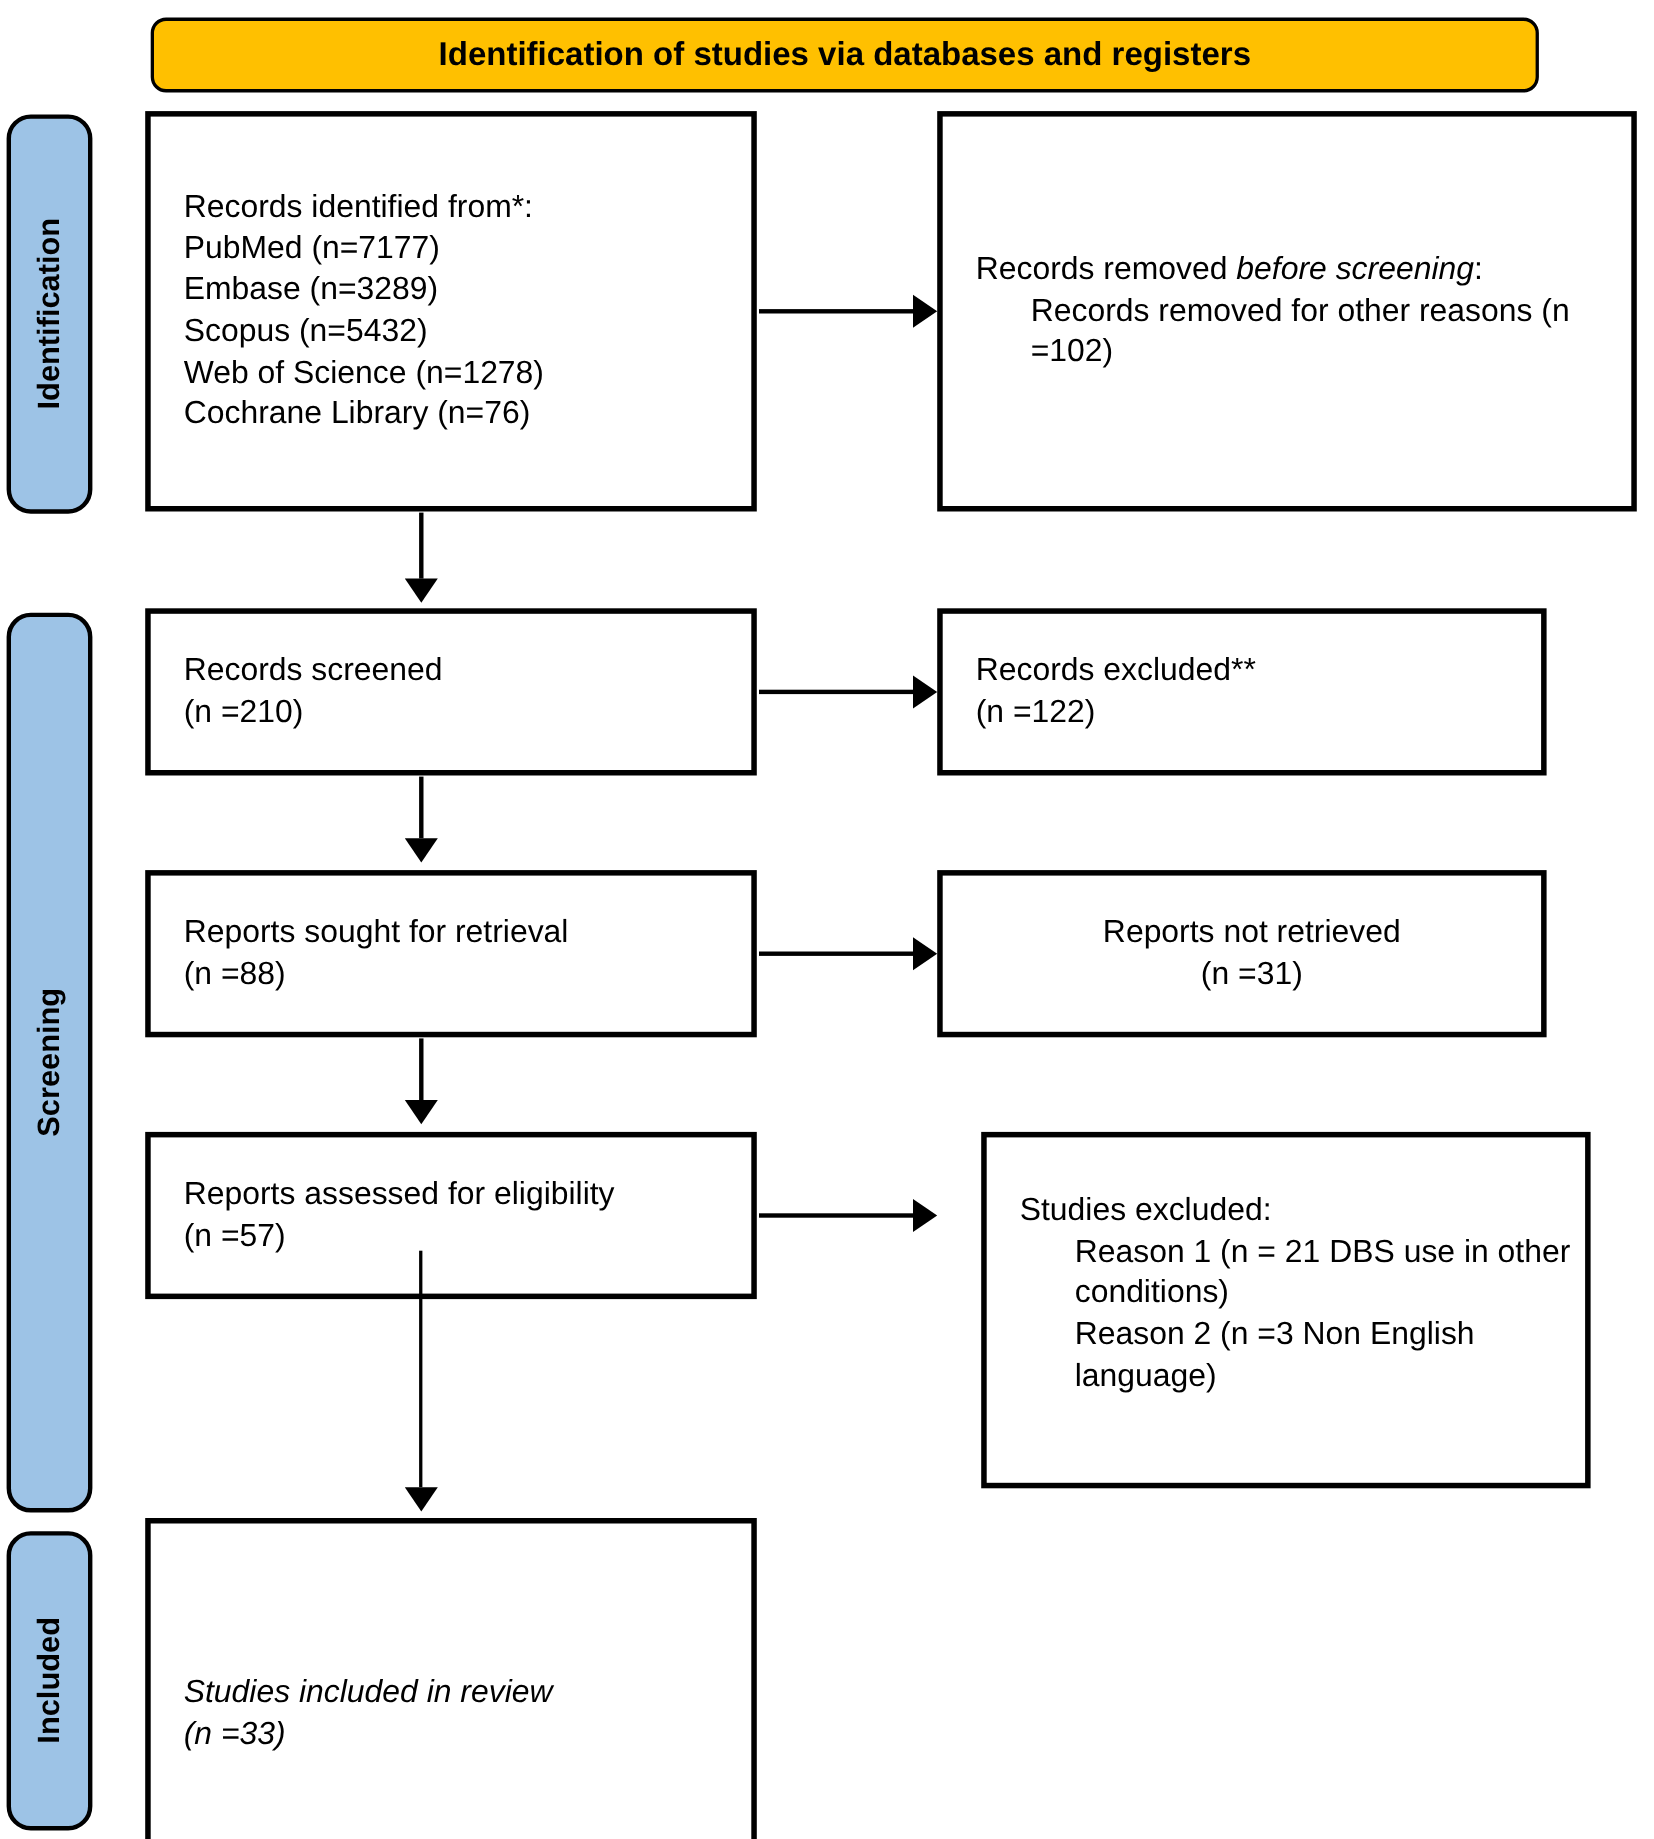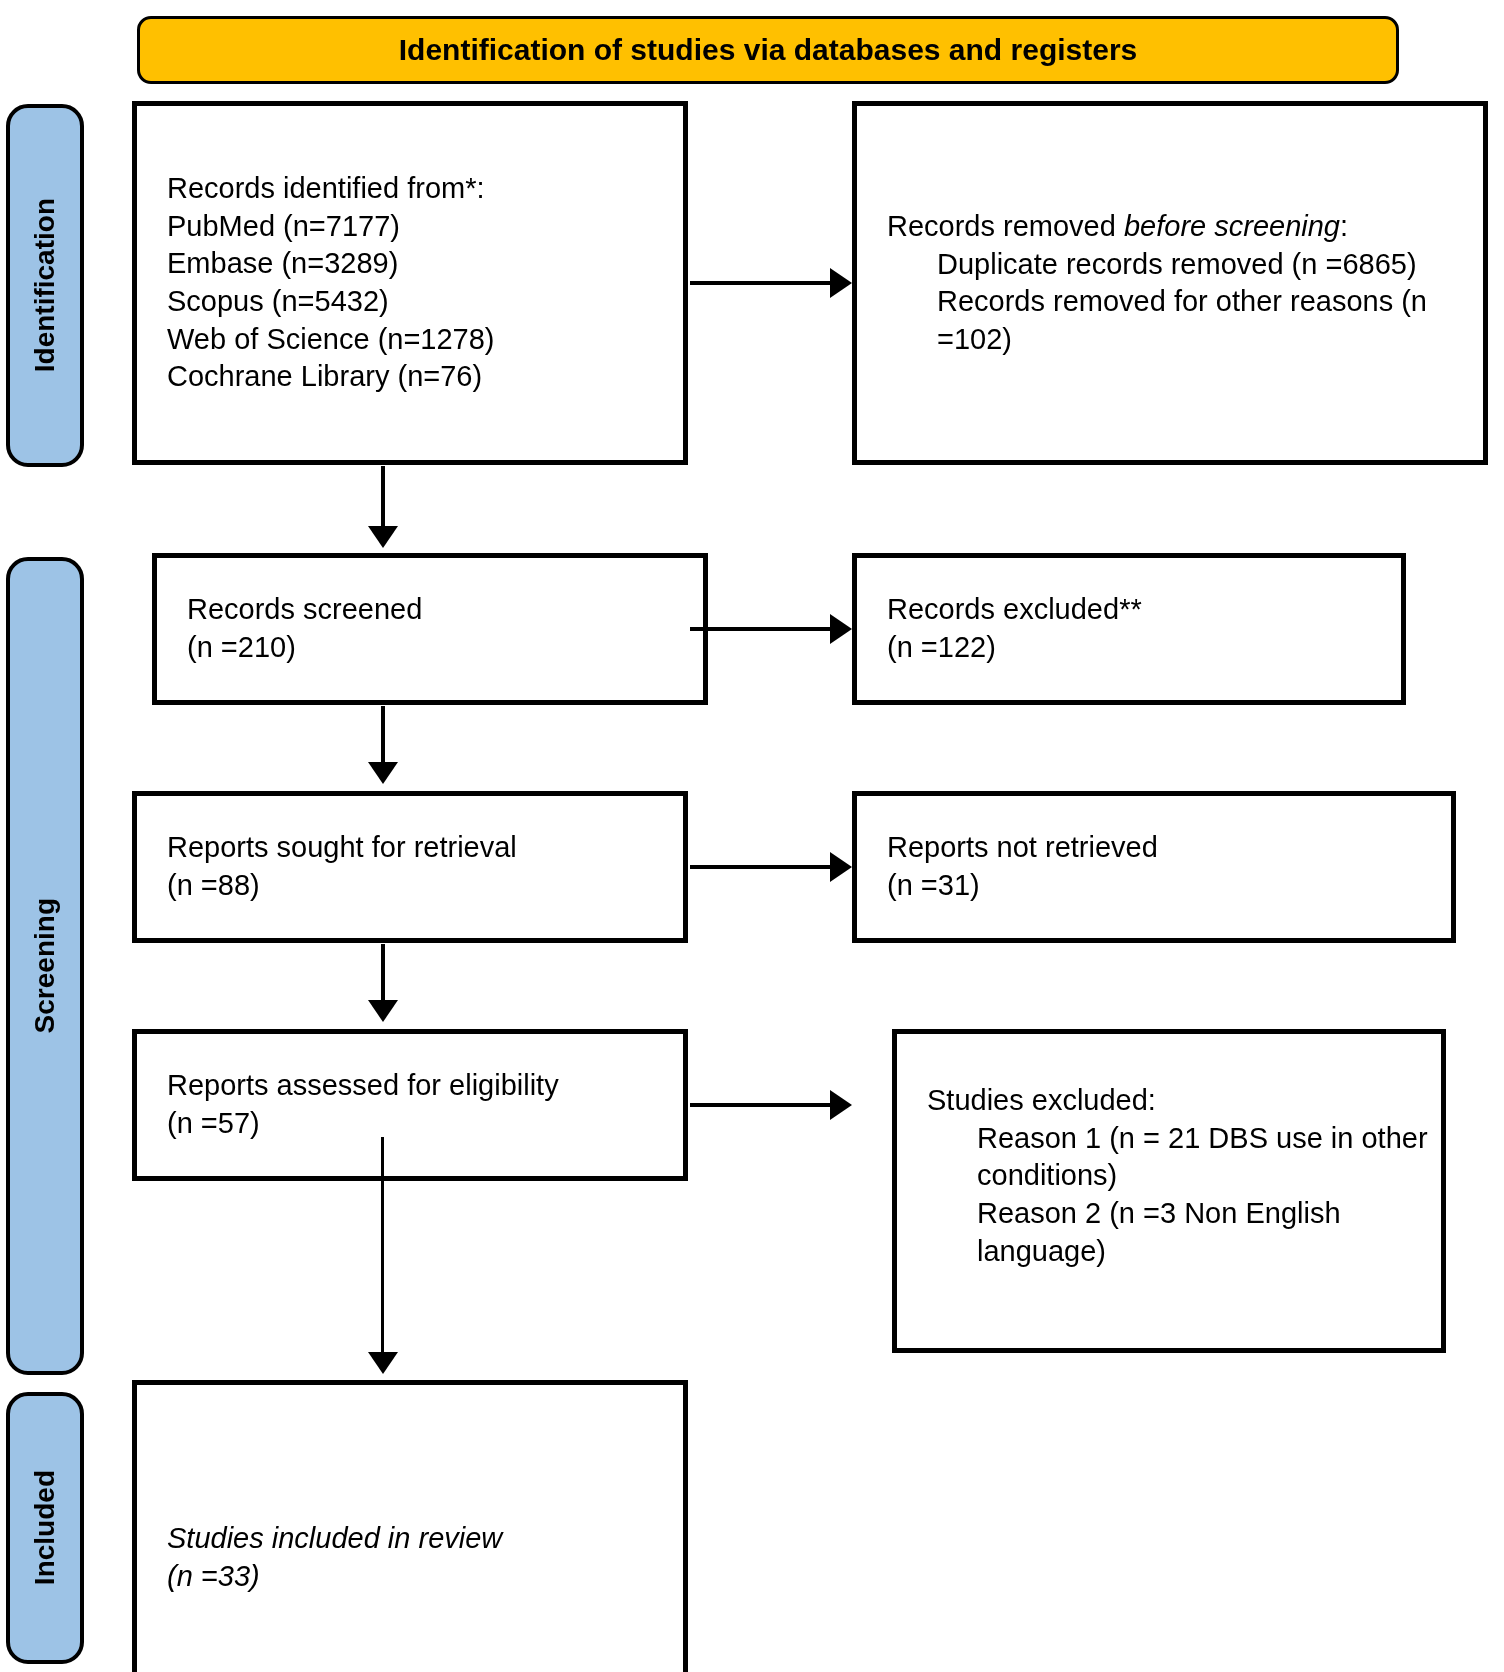--- a/index.html
+++ b/index.html
@@ -79,24 +79,24 @@
     color: #000000;
     white-space: pre-wrap;
   }
   .box .box-text.mid { top: 50%; transform: translateY(-50%); }
   .ital { font-style: italic; }
   .indent { padding-left: 50px; text-indent: 0; display: block; }
 
   
   .box-identified     { left: 132px; top: 101px;  width: 556px; height: 364px; }
   .box-removed        { left: 852px; top: 101px;  width: 636px; height: 364px; }
-  .box-screened       { left: 132px; top: 553px;  width: 556px; height: 152px; margin-left: 20px; }
+  .box-screened       { left: 132px; top: 553px;  width: 556px; height: 152px; }
   .box-excluded       { left: 852px; top: 553px;  width: 554px; height: 152px; }
   .box-sought         { left: 132px; top: 791px;  width: 556px; height: 152px; }
-  .box-notretrieved   { left: 852px; top: 791px;  width: 604px; height: 152px; }
+  .box-notretrieved   { left: 852px; top: 791px;  width: 554px; height: 152px; text-align: center; }
   .box-eligibility    { left: 132px; top: 1029px; width: 556px; height: 152px; }
   .box-studiesexcl    { left: 852px; top: 1029px; width: 554px; height: 324px; margin-left: 40px; }
   .box-included       { left: 132px; top: 1380px; width: 556px; height: 356px; font-style: italic; }
 
   
   .vline {
     position: absolute;
     width: 4px;
     background: #000000;
   }
@@ -144,21 +144,21 @@
   <div class="box box-identified">
     <div class="box-text mid">Records identified from*:
 PubMed (n=7177)
 Embase (n=3289)
 Scopus (n=5432)
 Web of Science (n=1278)
 Cochrane Library (n=76)</div>
   </div>
 
   <div class="box box-removed">
-    <div class="box-text mid"><span>Records removed </span><span class="ital">before screening</span><span>:</span><span class="indent">Duplicate records removed (n =6865)</span><span class="indent">Records removed for other reasons (n =102)</span></div>
+    <div class="box-text mid"><span>Records removed </span><span class="ital">before screening</span><span>:</span><span class="indent">Records removed for other reasons (n =102)</span></div>
   </div>
 
   <div class="box box-screened">
     <div class="box-text mid"><span>Records screened</span>
 <span>(n =210)</span></div>
   </div>
 
   <div class="box box-excluded">
     <div class="box-text mid"><span>Records excluded**</span>
 <span>(n =122)</span></div>

